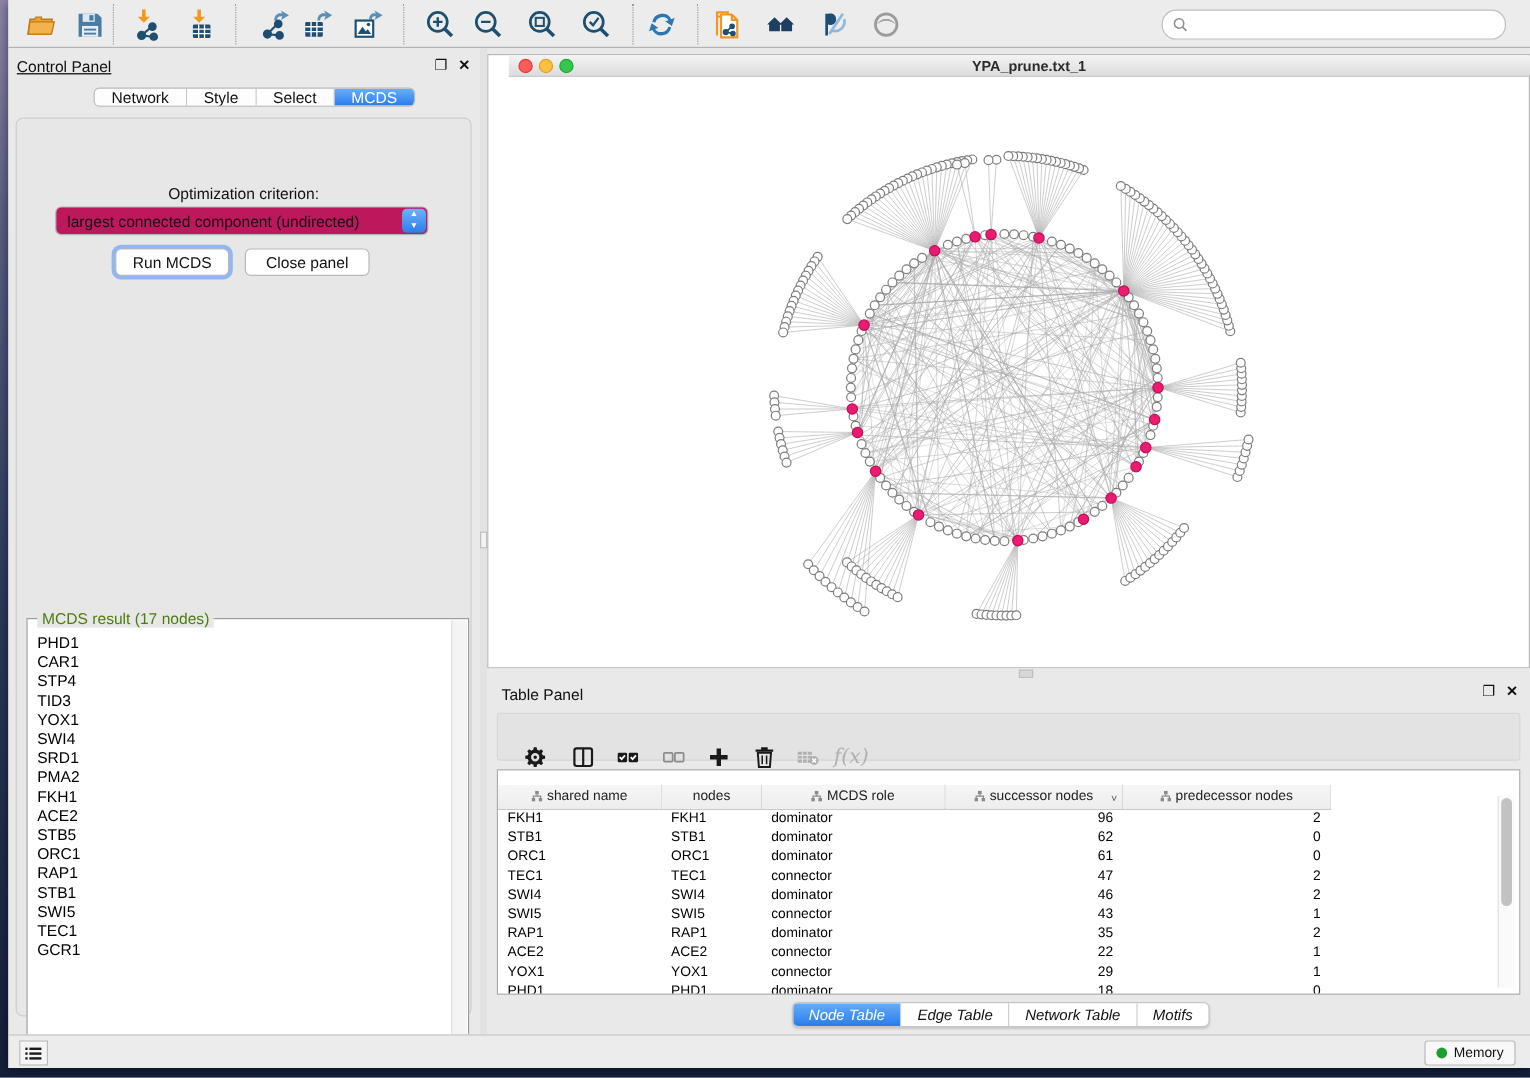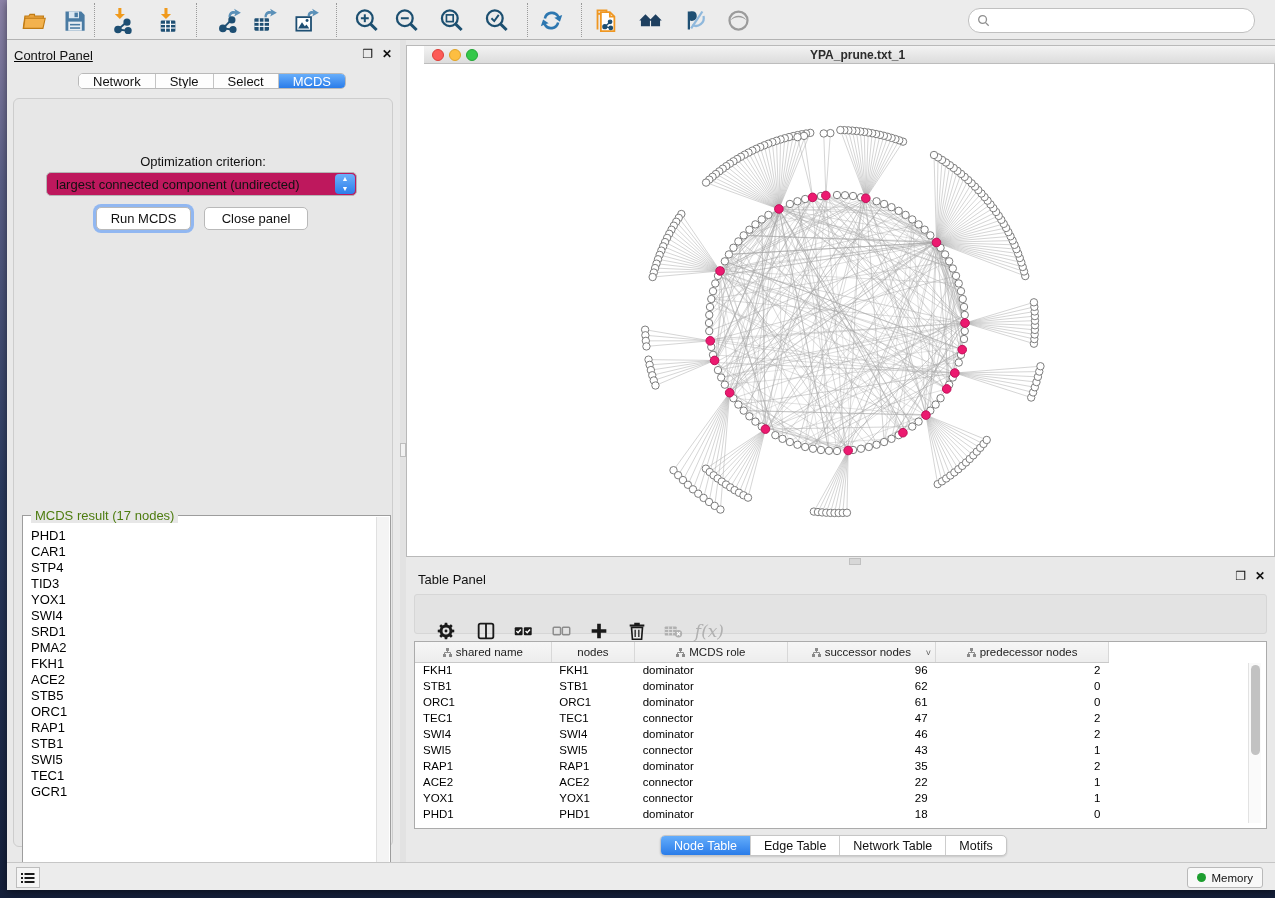--- a/index.html
+++ b/index.html
@@ -54,29 +54,29 @@
   #net-canvas { position:absolute; left:0; top:19px; }
 
   
   #table-panel { position:absolute; left:399px; top:566px; width:869px; height:296px; background:#e9e9e9; }
   #tp-header { position:absolute; left:12px; top:4px; }
   #tp-toolbar { position:absolute; left:8px; top:28px; width:853px; height:40px; background:#e3e3e3; border:1px solid #d6d6d6; border-radius:3px; }
   .ticon { position:absolute; top:23px; width:26px; height:26px; display:flex; align-items:center; justify-content:flex-end; }
   .ticon svg { width:22px; height:22px; }
   .fx { font-family:"DejaVu Serif", serif; font-style:italic; font-size:17px; color:#b0b0b0; }
   #grid { position:absolute; left:8px; top:75px; width:853px; height:188px; background:#fff; border:1px solid #ababab; overflow:hidden; }
-  #grid table { border-collapse:collapse; table-layout:fixed; width:694px; }
+  #grid table { border-collapse:collapse; table-layout:fixed; width:694px;margin-top:12px; }
   #grid th { height:20px; background:linear-gradient(#f6f6f6,#ededed); border-right:1px solid #d8d8d8; border-bottom:1px solid #c9c9c9; font-weight:normal; font-size:11.5px; color:#222; position:relative; }
   #grid td { height:16px; font-size:11.5px; color:#000; padding:0 8px; white-space:nowrap; overflow:hidden; }
   #grid td.num { text-align:right; }
   .hicon { display:inline-block; vertical-align:-1px; margin-right:4px; }
   .sort { font-size:9px; color:#555; position:absolute; right:4px; top:6px; }
   #grid-scroll { position:absolute; right:5px; top:21px; width:13px; height:160px; background:#fafafa; border-left:1px solid #e2e2e2; }
   #grid-scroll .thumb { position:absolute; left:2px; top:2px; width:9px; height:90px; background:#c2c2c2; border-radius:5px; }
-  #bottom-tabs { position:absolute; left:254px; top:269px; display:flex; border:1px solid #c6c6c6; border-radius:5px; background:#fff; overflow:hidden; height:21px; box-shadow:0 1px 2px rgba(0,0,0,.15); }
+  #bottom-tabs { position:absolute; left:254px; top:269px; display:flex; border:1px solid #c6c6c6; border-radius:5px; background:#fff; overflow:hidden; height:21px; box-shadow:0 1px 2px rgba(0,0,0,.15);font-style:italic; }
   .btab { font-size:12.5px; color:#111; padding:2px 13px; border-right:1px solid #cdcdcd; display:flex; align-items:center; }
   .btab:last-child { border-right:none; }
   .btab.active { background:linear-gradient(#64adfb,#2a7ce9); color:#fff; }
 
   
   #status-bar { position:absolute; left:0; top:862px; width:100%; height:28px; background:#ececec; border-top:1px solid #c6c6c6; }
   #list-btn { position:absolute; left:9px; top:4px; width:24px; height:21px; background:#f5f5f5; border:1px solid #bdbdbd; display:flex; align-items:center; justify-content:center; }
   #memory-btn { position:absolute; right:12px; top:4px; height:21px; background:#f8f8f8; border:1px solid #b9b9b9; border-radius:3px; display:flex; align-items:center; gap:5px; padding:0 9px; font-size:11.5px; color:#111; }
   #memory-dot { width:9px; height:9px; border-radius:50%; background:#1d9e2f; }
 </style>

